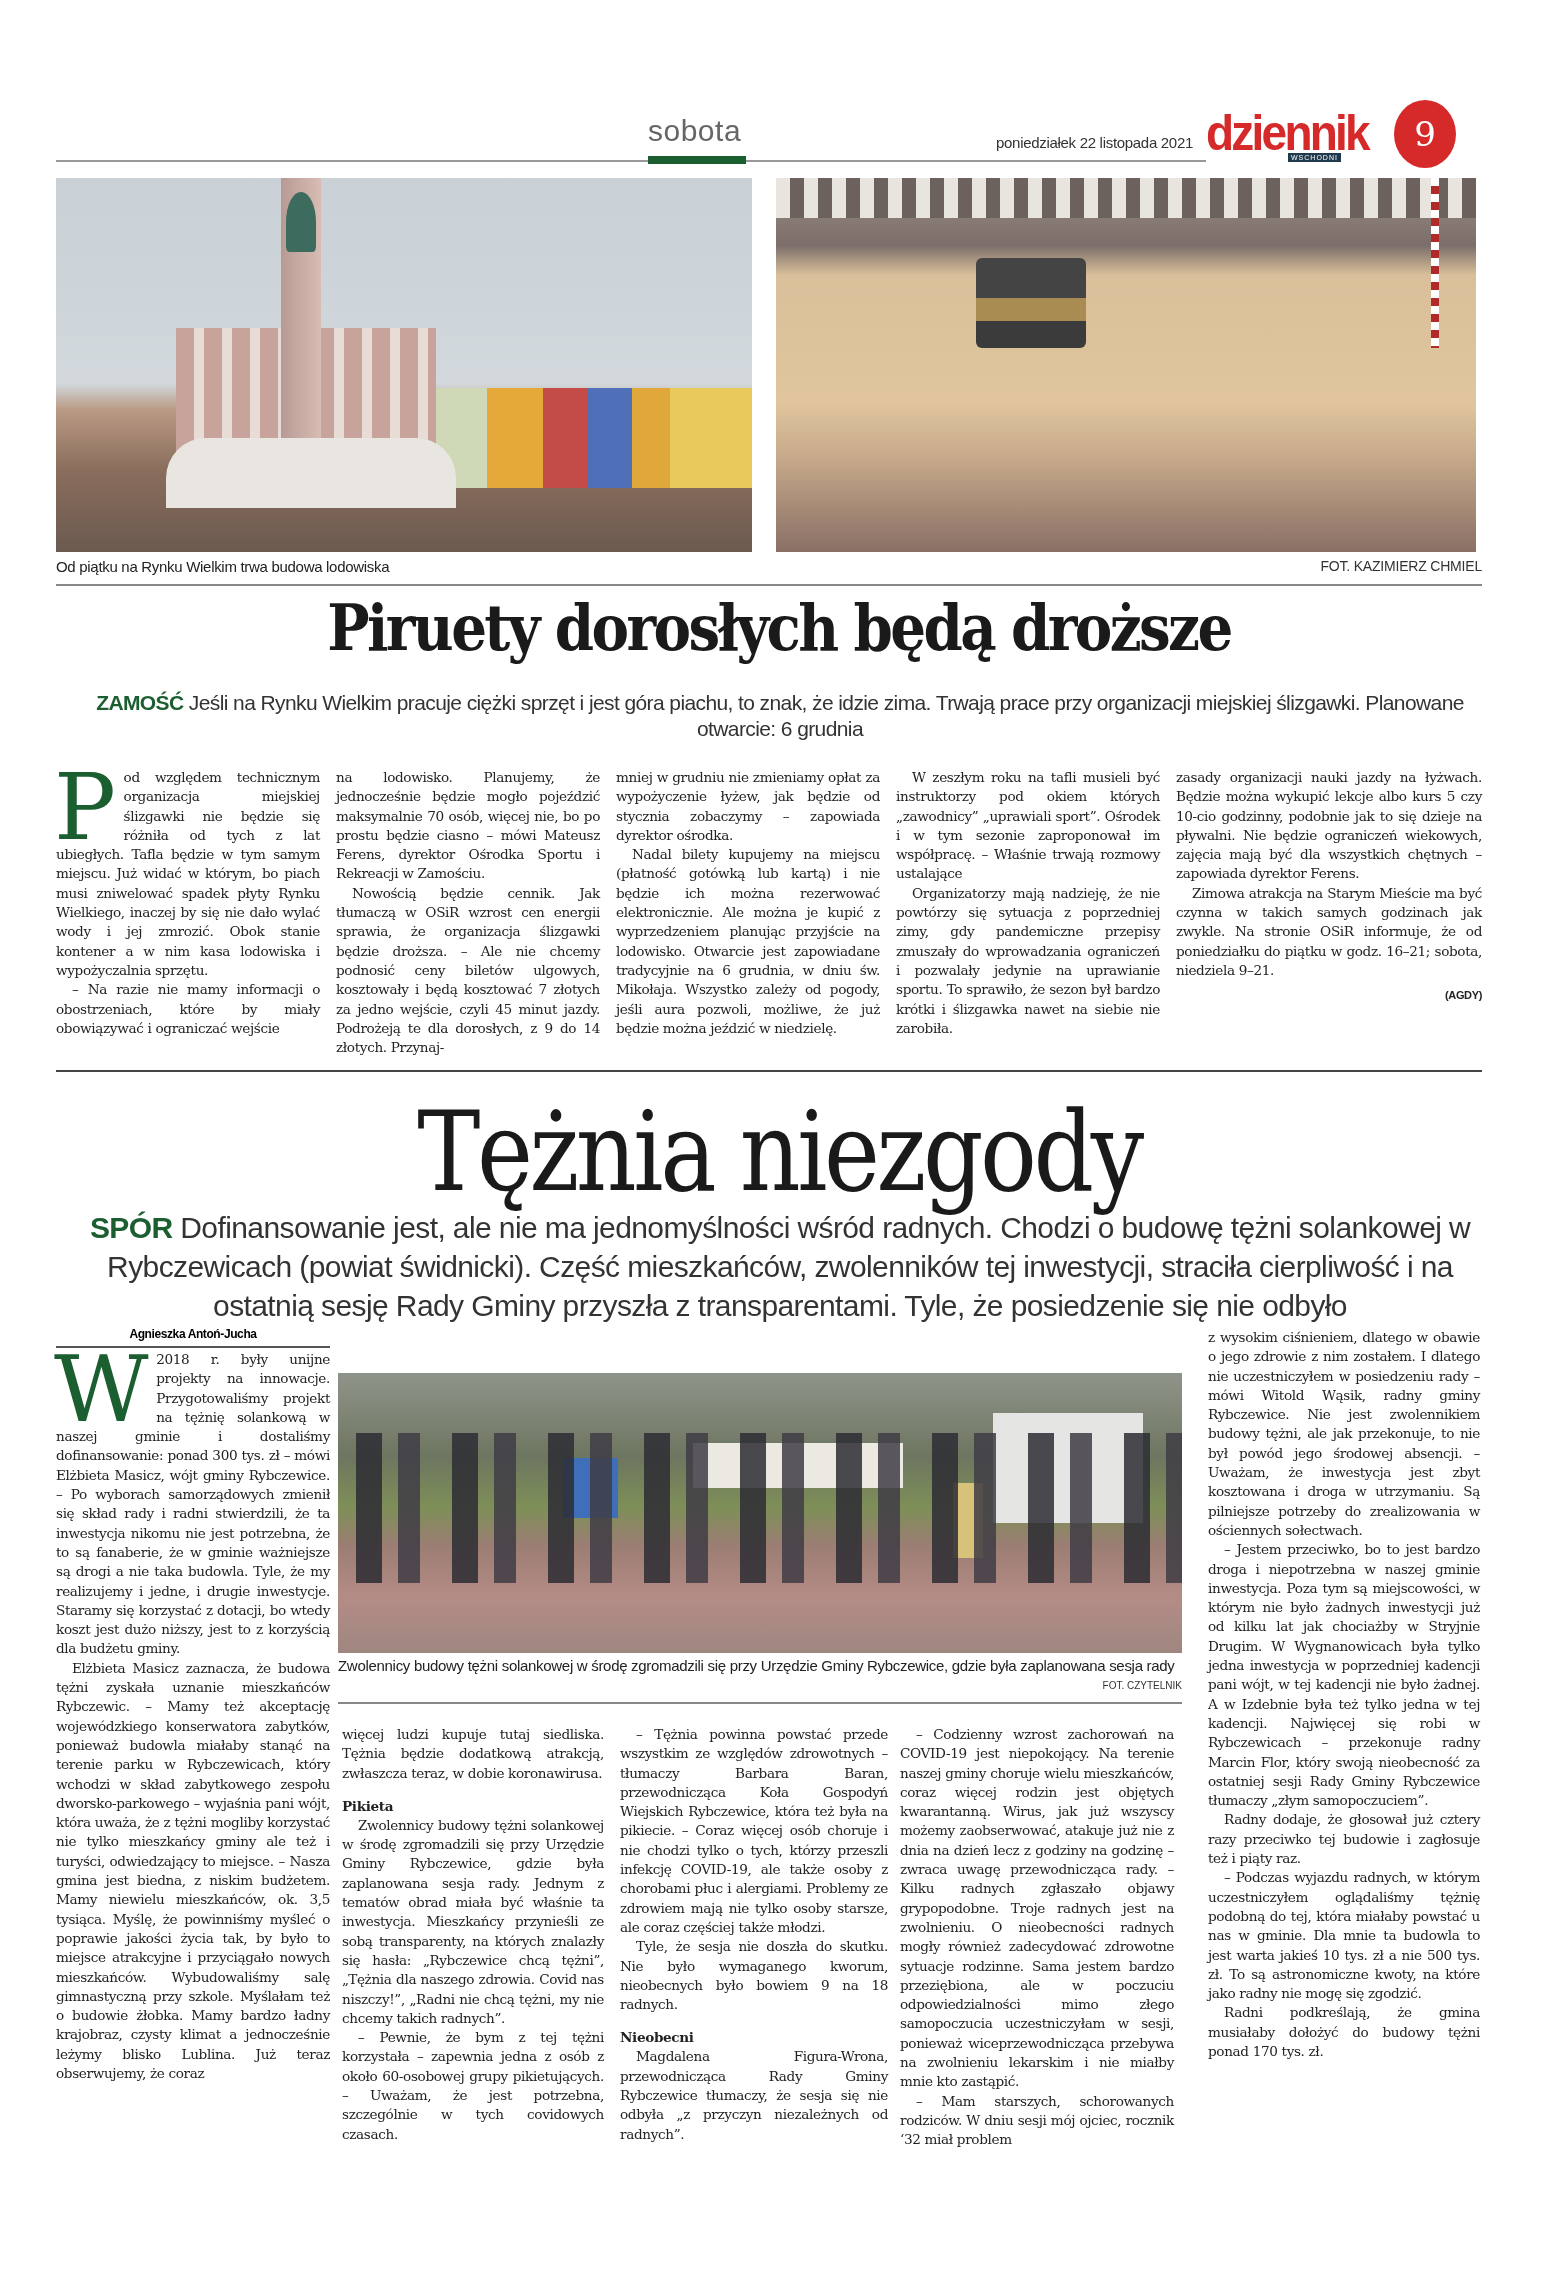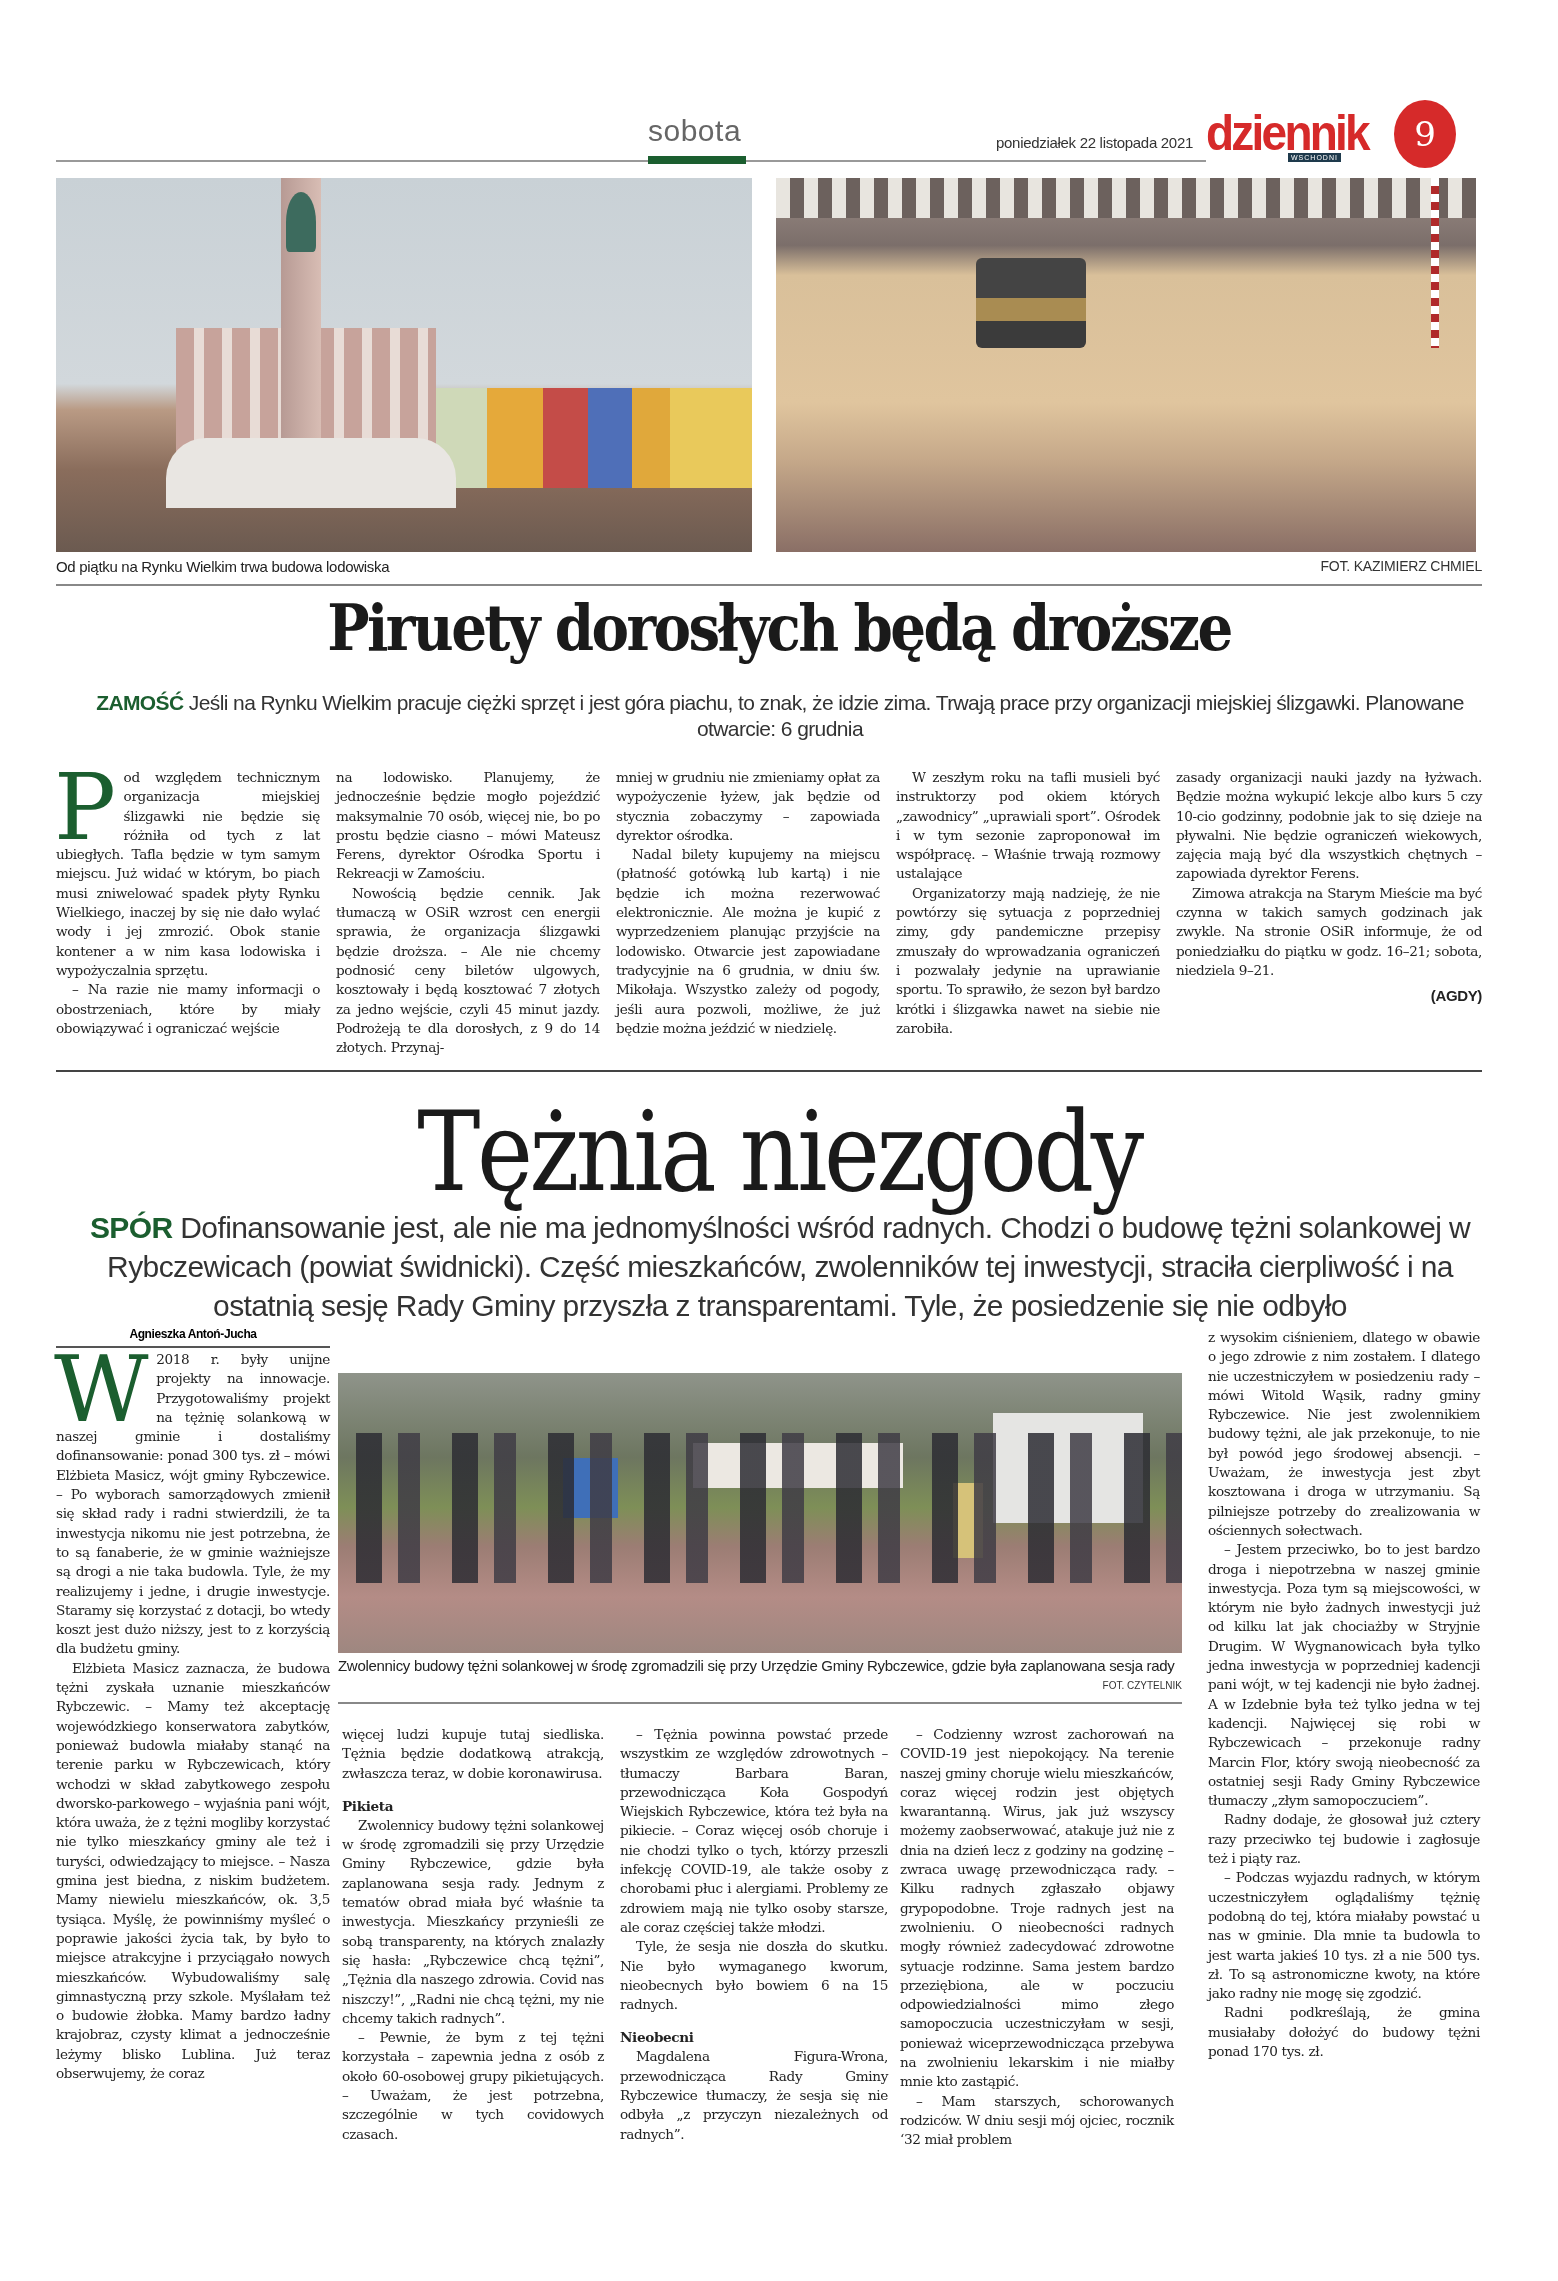--- a/index.html
+++ b/index.html
@@ -47,21 +47,21 @@
   .lead-tag { color: #1b5e2f; font-weight: bold; }
   .lead-1 { left: 60px; top: 690px; width: 1440px; }
   .lead-2 { left: 60px; top: 1208px; width: 1440px; font-size: 30px; line-height: 39px; }
 
   
   .col { position: absolute; font-family: "DejaVu Serif", serif; font-size: 13.6px; line-height: 19.3px; color: #222; text-align: justify; hyphens: auto; letter-spacing: -0.35px; }
   .col p { text-indent: 16px; }
   .col p.noind { text-indent: 0; }
   .col h4 { font-size: 13.6px; font-weight: bold; margin-top: 14px; line-height: 19px; }
   .dropcap { float: left; font-family: "DejaVu Serif", serif; color: #1b5e2f; font-size: 92px; line-height: 72px; margin: 4px 8px 0 -2px; }
-  .sig { text-align: right; font-family: "Liberation Sans", sans-serif; font-weight: bold; font-size: 15px; margin-top: 6px; }
+  .sig { text-align: right; font-family: "Liberation Sans", sans-serif; font-weight: bold; font-size: 11px; margin-top: 6px; }
 
   .a1c1 { left: 56px; top: 768px; width: 264px; }
   .a1c2 { left: 336px; top: 768px; width: 264px; }
   .a1c3 { left: 616px; top: 768px; width: 264px; }
   .a1c4 { left: 896px; top: 768px; width: 264px; }
   .a1c5 { left: 1176px; top: 768px; width: 306px; }
 
   .byline { position: absolute; left: 56px; top: 1327px; width: 274px; text-align: center; font-family: "Liberation Sans", sans-serif; font-size: 12px; color: #000000; letter-spacing: -0.4px; font-weight: bold; }
   .byline-rule { position: absolute; left: 56px; top: 1346px; width: 274px; height: 2px; background: #555; }
 
@@ -171,21 +171,21 @@
 <div class="rule" style="left:338px;top:1702px;width:844px;"></div>
 
 <div class="col a2c2">
   <p class="noind">więcej ludzi kupuje tutaj siedliska. Tężnia będzie dodatkową atrakcją, zwłaszcza teraz, w dobie koronawirusa.</p>
   <h4>Pikieta</h4>
   <p>Zwolennicy budowy tężni solankowej w środę zgromadzili się przy Urzędzie Gminy Rybczewice, gdzie była zaplanowana sesja rady. Jednym z tematów obrad miała być właśnie ta inwestycja. Mieszkańcy przynieśli ze sobą transparenty, na których znalazły się hasła: „Rybczewice chcą tężni”, „Tężnia dla naszego zdrowia. Covid nas niszczy!”, „Radni nie chcą tężni, my nie chcemy takich radnych”.</p>
   <p>– Pewnie, że bym z tej tężni korzystała – zapewnia jedna z osób z około 60-osobowej grupy pikietujących. – Uważam, że jest potrzebna, szczególnie w tych covidowych czasach.</p>
 </div>
 <div class="col a2c3">
   <p>– Tężnia powinna powstać przede wszystkim ze względów zdrowotnych – tłumaczy Barbara Baran, przewodnicząca Koła Gospodyń Wiejskich Rybczewice, która też była na pikiecie. – Coraz więcej osób choruje i nie chodzi tylko o tych, którzy przeszli infekcję COVID-19, ale także osoby z chorobami płuc i alergiami. Problemy ze zdrowiem mają nie tylko osoby starsze, ale coraz częściej także młodzi.</p>
-  <p>Tyle, że sesja nie doszła do skutku. Nie było wymaganego kworum, nieobecnych było bowiem 6 na 15 radnych.</p>
+  <p>Tyle, że sesja nie doszła do skutku. Nie było wymaganego kworum, nieobecnych było bowiem 9 na 18 radnych.</p>
   <h4>Nieobecni</h4>
   <p>Magdalena Figura-Wrona, przewodnicząca Rady Gminy Rybczewice tłumaczy, że sesja się nie odbyła „z przyczyn niezależnych od radnych”.</p>
 </div>
 <div class="col a2c4">
   <p>– Codzienny wzrost zachorowań na COVID-19 jest niepokojący. Na terenie naszej gminy choruje wielu mieszkańców, coraz więcej rodzin jest objętych kwarantanną. Wirus, jak już wszyscy możemy zaobserwować, atakuje już nie z dnia na dzień lecz z godziny na godzinę – zwraca uwagę przewodnicząca rady. – Kilku radnych zgłaszało objawy grypopodobne. Troje radnych jest na zwolnieniu. O nieobecności radnych mogły również zadecydować zdrowotne sytuacje rodzinne. Sama jestem bardzo przeziębiona, ale w poczuciu odpowiedzialności mimo złego samopoczucia uczestniczyłam w sesji, ponieważ wiceprzewodnicząca przebywa na zwolnieniu lekarskim i nie miałby mnie kto zastąpić.</p>
   <p>– Mam starszych, schorowanych rodziców. W dniu sesji mój ojciec, rocznik ‘32 miał problem</p>
 </div>
 <div class="col a2c5">
   <p class="noind">z wysokim ciśnieniem, dlatego w obawie o jego zdrowie z nim zostałem. I dlatego nie uczestniczyłem w posiedzeniu rady – mówi Witold Wąsik, radny gminy Rybczewice. Nie jest zwolennikiem budowy tężni, ale jak przekonuje, to nie był powód jego środowej absencji. – Uważam, że inwestycja jest zbyt kosztowana i droga w utrzymaniu. Są pilniejsze potrzeby do zrealizowania w ościennych sołectwach.</p>
   <p>– Jestem przeciwko, bo to jest bardzo droga i niepotrzebna w naszej gminie inwestycja. Poza tym są miejscowości, w którym nie było żadnych inwestycji już od kilku lat jak chociażby w Stryjnie Drugim. W Wygnanowicach była tylko jedna inwestycja w poprzedniej kadencji pani wójt, w tej kadencji nie było żadnej. A w Izdebnie była też tylko jedna w tej kadencji. Najwięcej się robi w Rybczewicach – przekonuje radny Marcin Flor, który swoją nieobecność za ostatniej sesji Rady Gminy Rybczewice tłumaczy „złym samopoczuciem”.</p>

